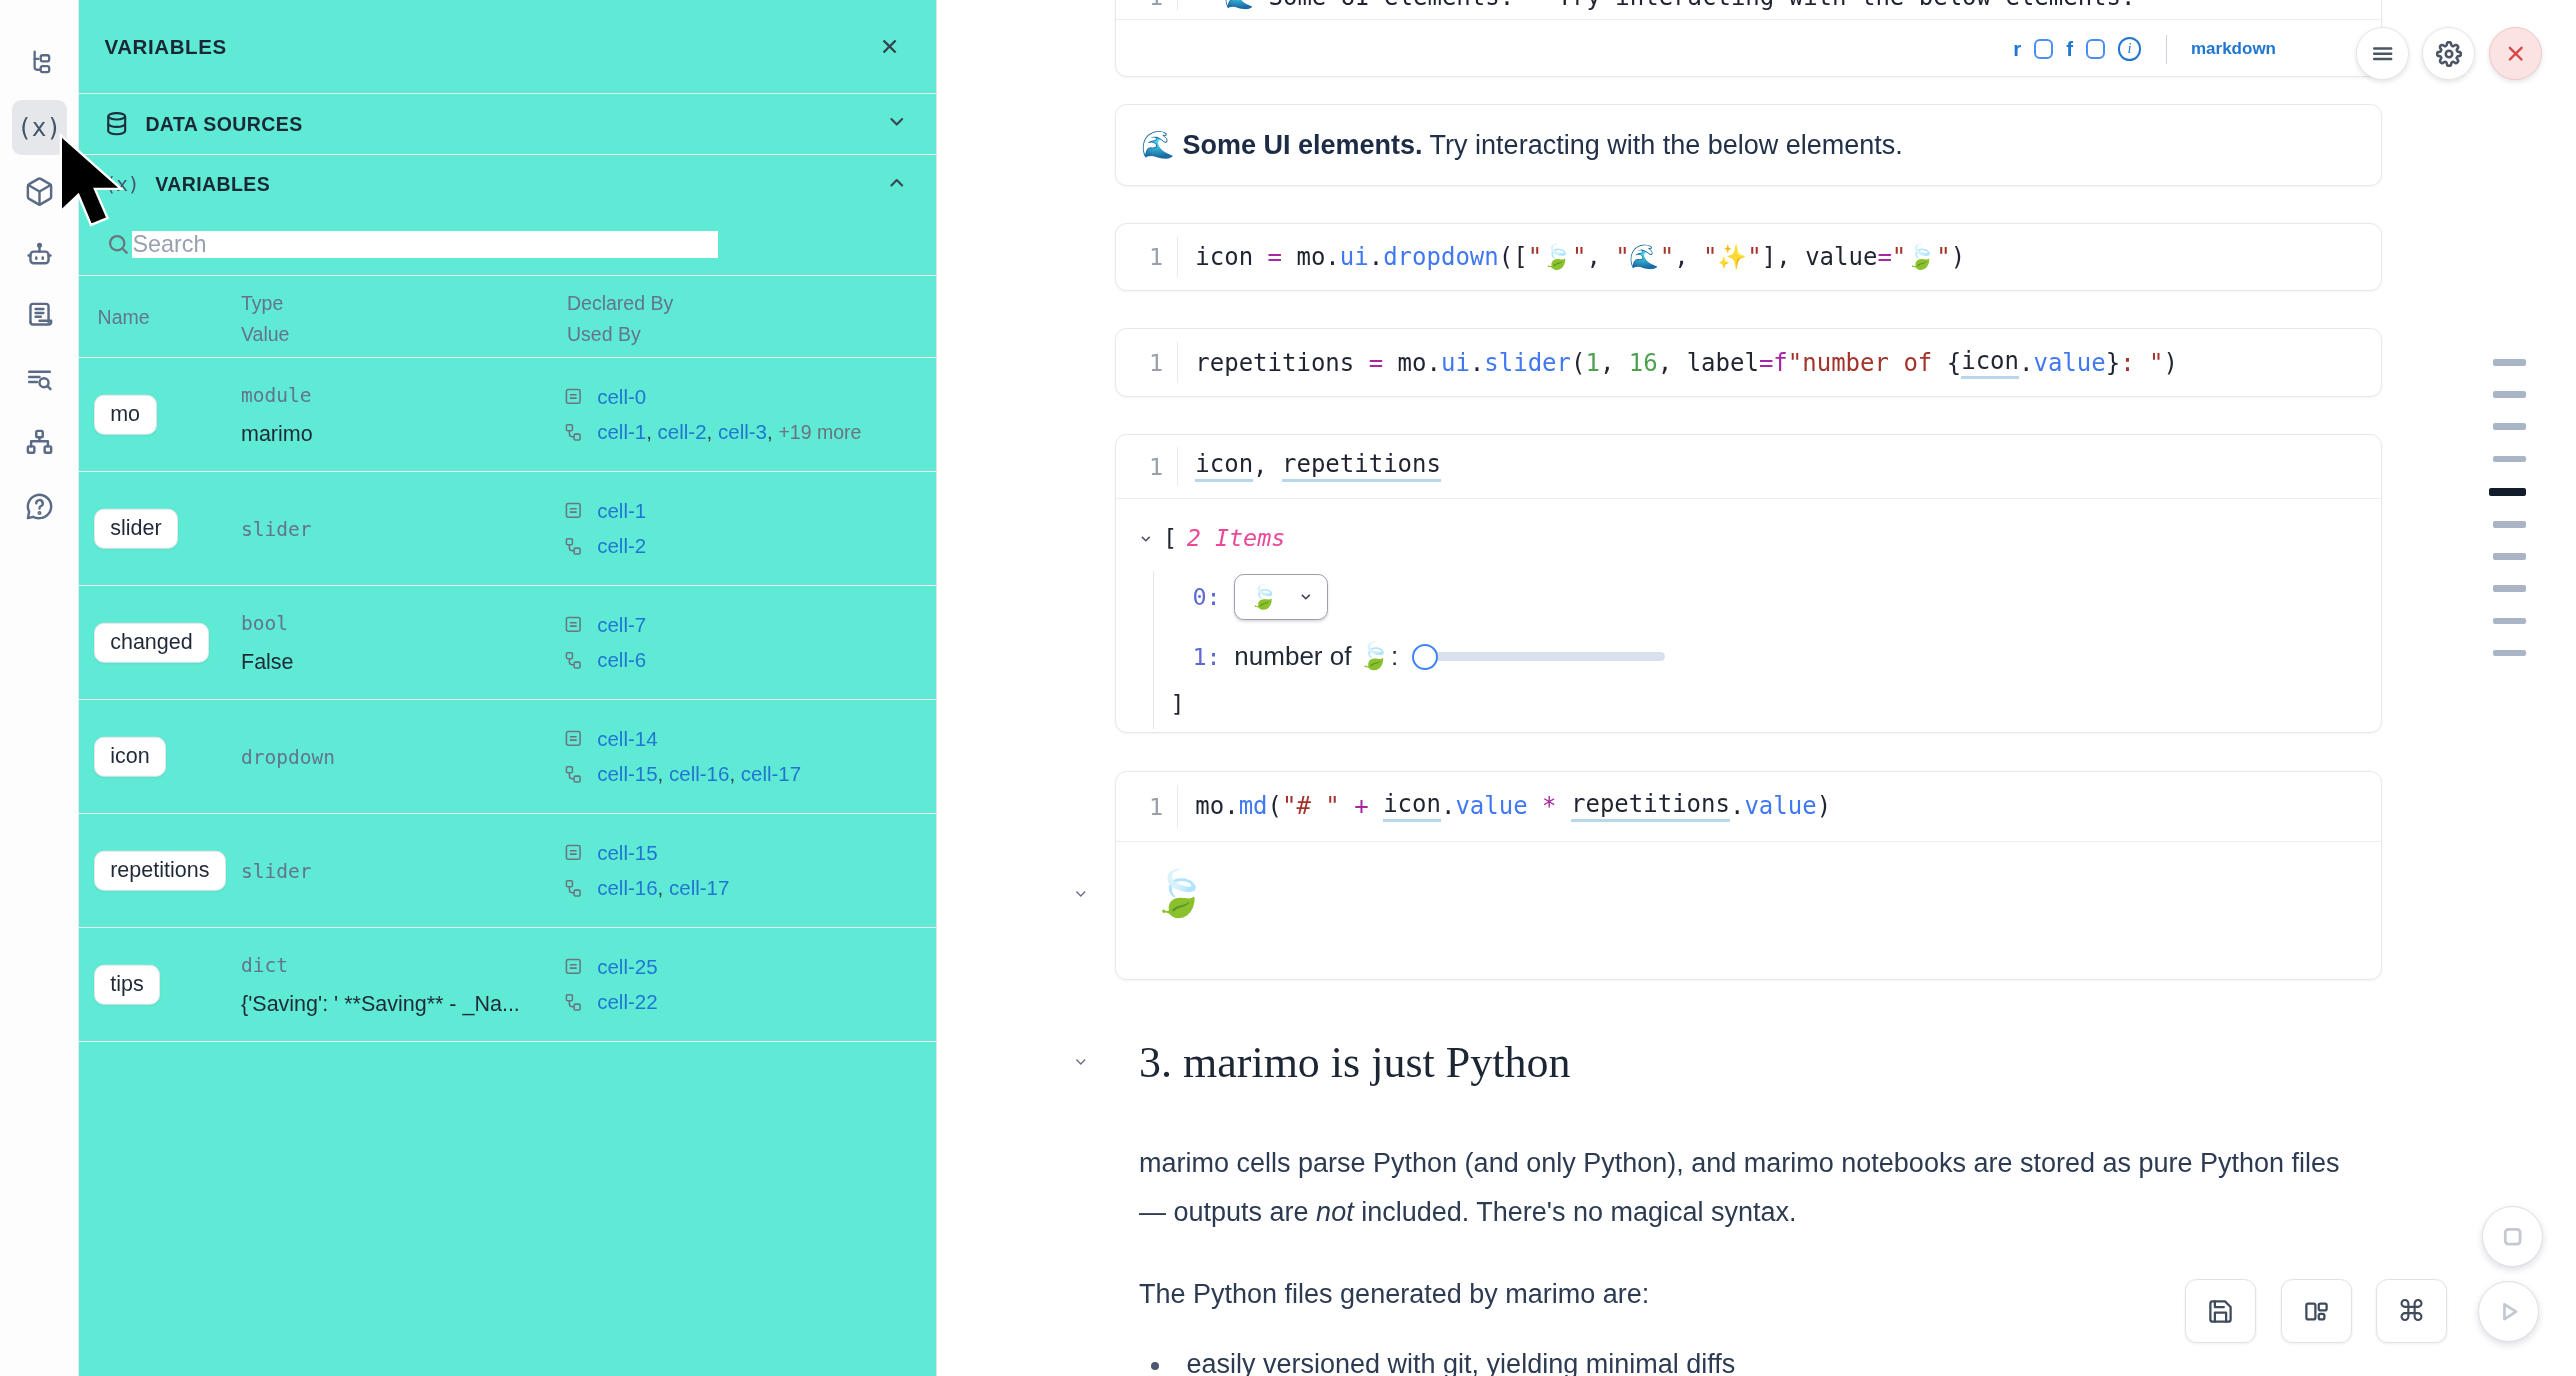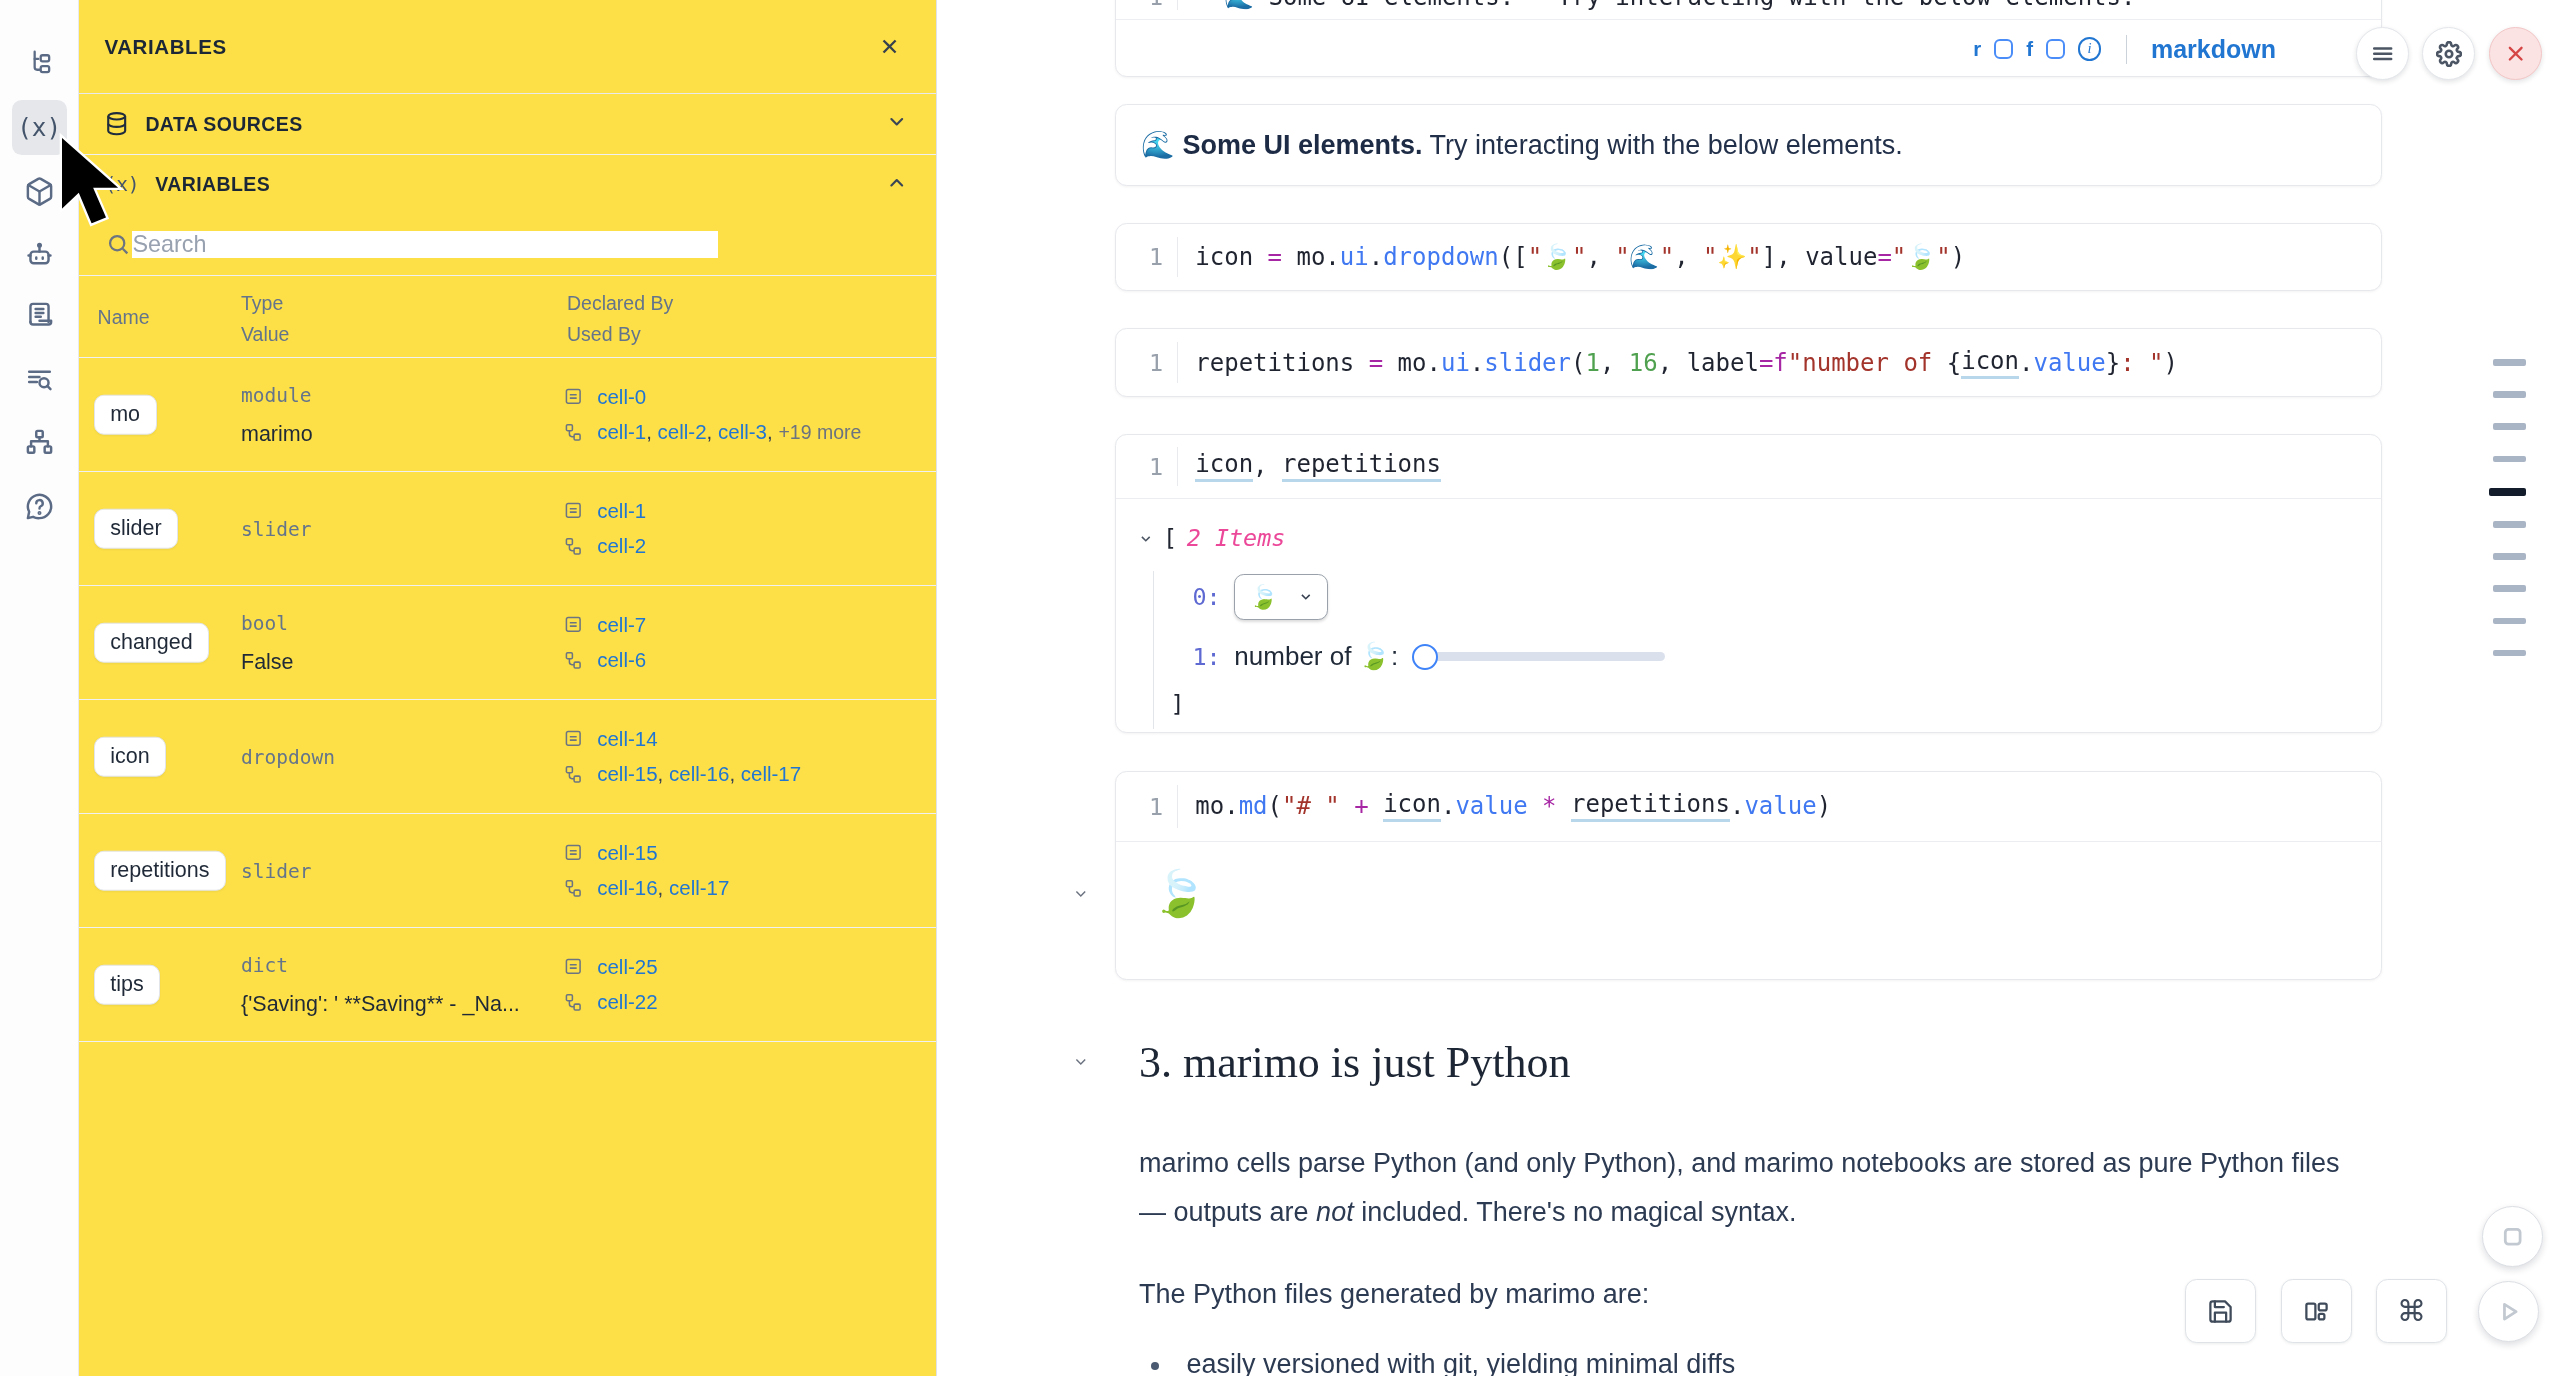--- a/index.html
+++ b/index.html
@@ -8,21 +8,21 @@
     position:relative; width:2576px; height:1377px; overflow:hidden;
     background:#fff; font-family:"Liberation Sans", sans-serif; color:#1f2937;
   }
   
   .rail { position:absolute; left:0; top:0; width:79px; height:1377px; border-right:1px solid #e7e9ee; background:#fdfdfe; }
   .rail-item { position:absolute; left:11.7px; width:55px; height:55px; display:flex; align-items:center; justify-content:center; border-radius:9.8px; cursor:pointer; }
   .rail-item.active { background:#e5e7ea; }
   .rail-item svg { stroke:#5b6b85; fill:none; stroke-width:1.9; stroke-linecap:round; stroke-linejoin:round; }
   .rail-x { font-family:"DejaVu Sans Mono", monospace; font-size:24.4px; color:#44546b; font-weight:500; }
   
-  .panel { position:absolute; left:79px; top:0; width:858px; height:1377px; background:#fde047; border-right:1px solid #dfe3e9; }
+  .panel { position:absolute; left:79px; top:0; width:858px; height:1377px; background:#5eead4; border-right:1px solid #dfe3e9; }
   .panel-header { position:relative; height:94px; border-bottom:1px solid #e7e9ee; display:flex; align-items:center; padding:0 25.4px; }
   .panel-title { font-size:20.5px; font-weight:700; letter-spacing:0.6px; color:#1b2736; }
   .panel-close { position:absolute; right:29px; top:29px; width:35px; height:35px; display:flex; align-items:center; justify-content:center; font-size:23.4px; color:#37404d; cursor:pointer; }
   .section-row { position:relative; display:flex; align-items:center; padding:0 25.4px; border-bottom:1px solid #eef0f3; cursor:pointer; }
   .section-row.ds { height:61px; }
   .section-row.vars { height:59px; border-bottom:none; }
   .section-label { font-size:19.5px; font-weight:700; letter-spacing:0.4px; color:#1b2736; margin-left:15.6px;text-align:right; }
   .section-row svg.secicon { stroke:#1f2c3d; fill:none; stroke-width:2; }
   .chev { position:absolute; right:29px; }
   .chev svg { stroke:#3a4656; fill:none; stroke-width:2.4; stroke-linecap:round; stroke-linejoin:round; }
@@ -59,21 +59,21 @@
   .tk-str { color:#a3342c; } .tk-num { color:#50a14f; }
   .tk-var { color:#1f2430; border-bottom:3.9px solid #b9d7ea; padding-bottom:1px; }
   
   .cell-top { top:-27px; height:104px; border-top-left-radius:0; border-top-right-radius:0; }
   .cell-top .code-row { height:45px; }
   .cell-footer { height:59px; border-top:1px solid #eceef1; display:flex; align-items:center; justify-content:flex-end; padding-right:105px; gap:12.7px; }
   .cfg-label { font-size:20.5px; font-weight:600; color:#2176d2; }
   .cfg-box { width:19.5px; height:19.5px; border:2.4px solid #4b8df8; border-radius:5.9px; background:#fff; cursor:pointer; }
   .info-circ { width:23.4px; height:23.4px; border:2px solid #2176d2; border-radius:50%; color:#2176d2; font-size:14.6px; display:flex; align-items:center; justify-content:center; font-style:italic; font-family:"Liberation Serif",serif; cursor:pointer; }
   .vsep { width:1px; height:29px; background:#cbd2d9; margin:0 11.7px; }
-  .lang-label { font-size:25px; font-weight:600; color:#2176d2; cursor:pointer; }
+  .lang-label { font-size:17px; font-weight:600; color:#2176d2; cursor:pointer; }
   
   .circ-btn { position:absolute; width:53px; height:53px; border-radius:50%; background:#fff; border:1px solid #e3e6ea; box-shadow:0 2px 4.9px rgba(15,23,42,.12); display:flex; align-items:center; justify-content:center; cursor:pointer; }
   .circ-btn svg { stroke:#4b5563; fill:none; stroke-width:2.4; stroke-linecap:round; }
   .circ-btn.danger { background:#fbe3e3; border-color:#f3c6c6; }
   .circ-btn.danger svg { stroke:#d64545; }
   
   .cell-md { top:104px; height:82px; display:flex; align-items:center; padding:0 25.4px; }
   .md-text { font-size:27px; color:#22304a; }
   .md-text b { color:#1d2b45; }
   .cell-c1 { top:223px; height:68px; }

